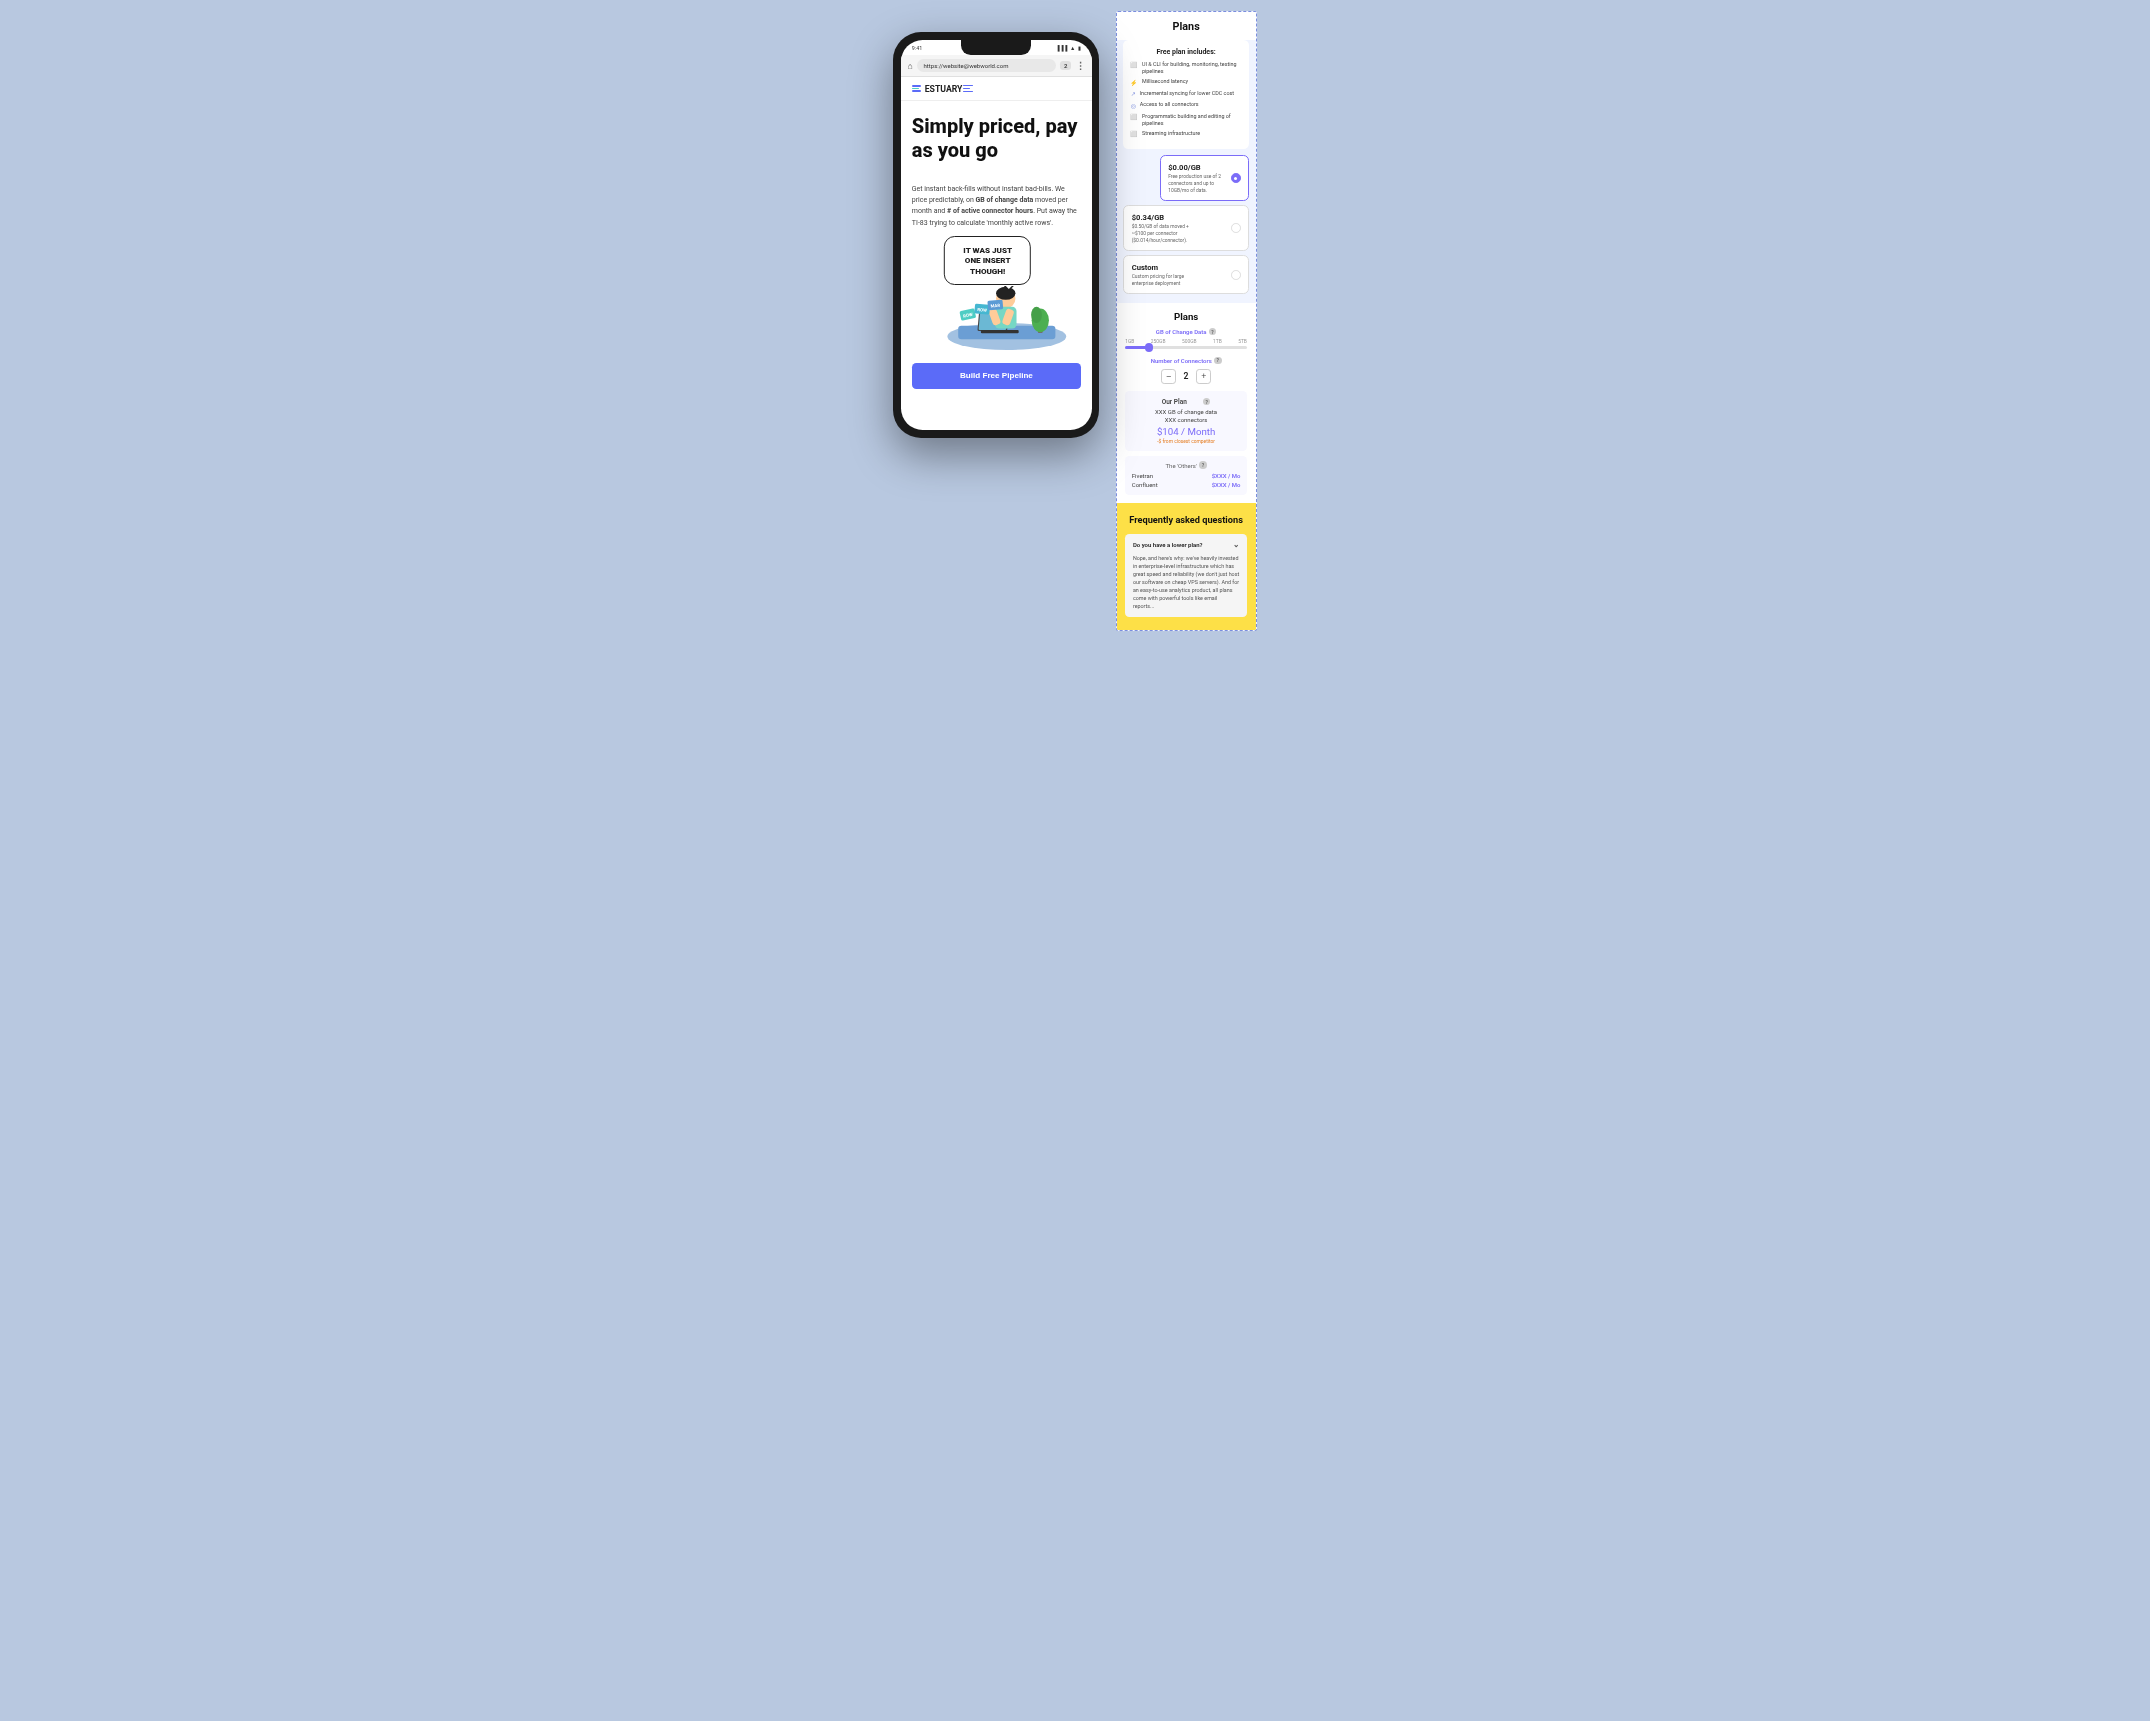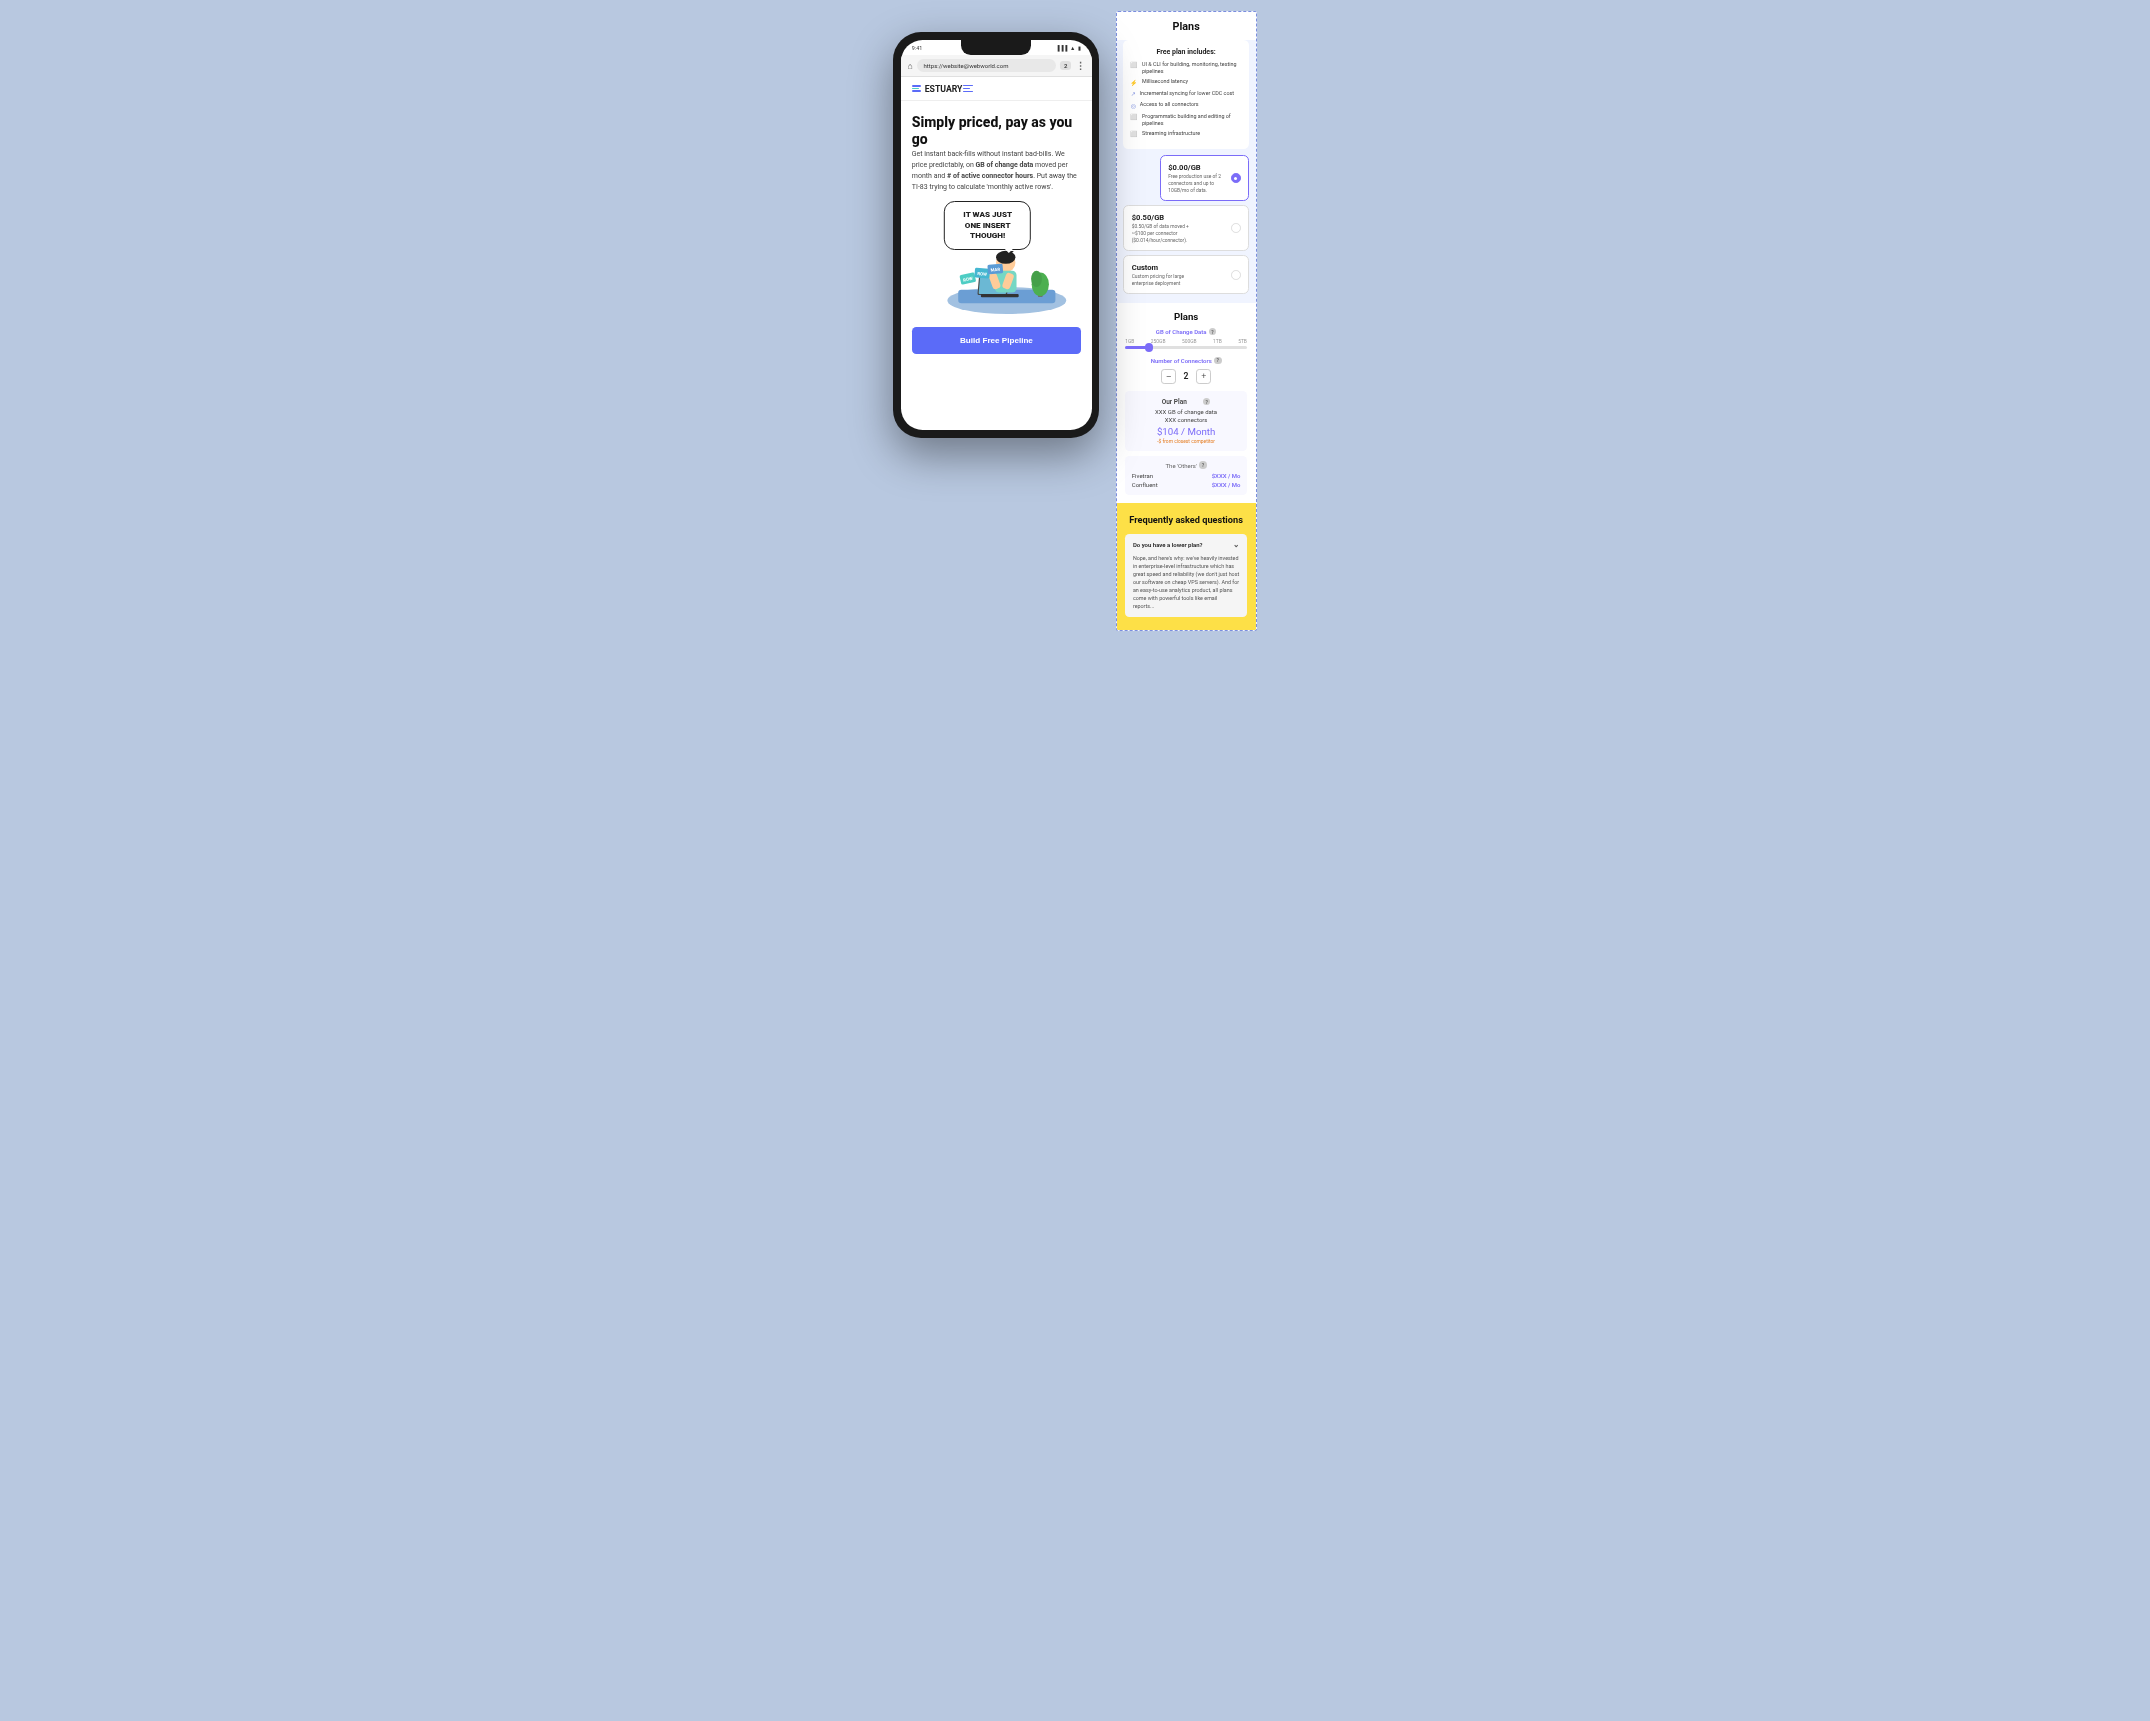--- a/index.html
+++ b/index.html
@@ -133,25 +133,25 @@
       display: block;
     }
     .hamburger span:nth-child(1) { width: 10.8px; }
     .hamburger span:nth-child(2) { width: 7.6px; }
     .hamburger span:nth-child(3) { width: 10.8px; }
 
     .site-content {
       padding: 13px 10.8px;
     }
     .hero-title {
-      font-size: 14px;
+      font-size: 20px;
       font-weight: 800;
       line-height: 1.2;
       color: #111;
-      margin-bottom: 1px;
+      margin-bottom: 22px;
     }
     .hero-description {
       font-size: 7px;
       line-height: 1.6;
       color: #444;
       margin-bottom: 2px;
     }
     .hero-description strong {
       font-weight: 700;
     }
@@ -644,21 +644,21 @@
   <div class="pricing-option selected">
     <div class="pricing-option-left">
       <span class="pricing-price">$0.00/GB</span>
       <span class="pricing-desc">Free production use of 2 connectors and up to 10GB/mo of data.</span>
     </div>
     <div class="radio-circle selected"></div>
   </div>
 
   <div class="pricing-option">
     <div class="pricing-option-left">
-      <span class="pricing-price">$0.50/GB</span>
+      <span class="pricing-price">$0.34/GB</span>
       <span class="pricing-desc">$0.50/GB of data moved + ~$100 per connector ($0.014/hour/connector).</span>
     </div>
     <div class="radio-circle"></div>
   </div>
 
   <div class="pricing-option">
     <div class="pricing-option-left">
       <span class="pricing-price">Custom</span>
       <span class="pricing-desc">Custom pricing for large enterprise deployment</span>
     </div>

